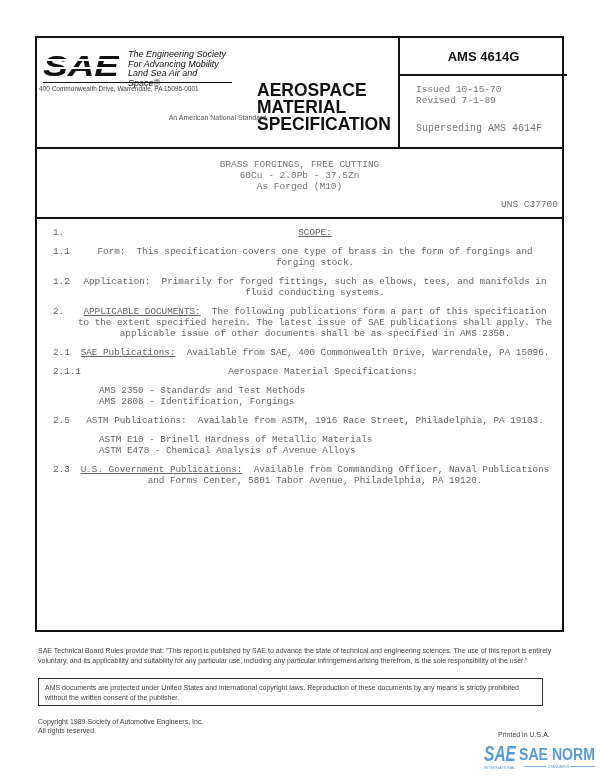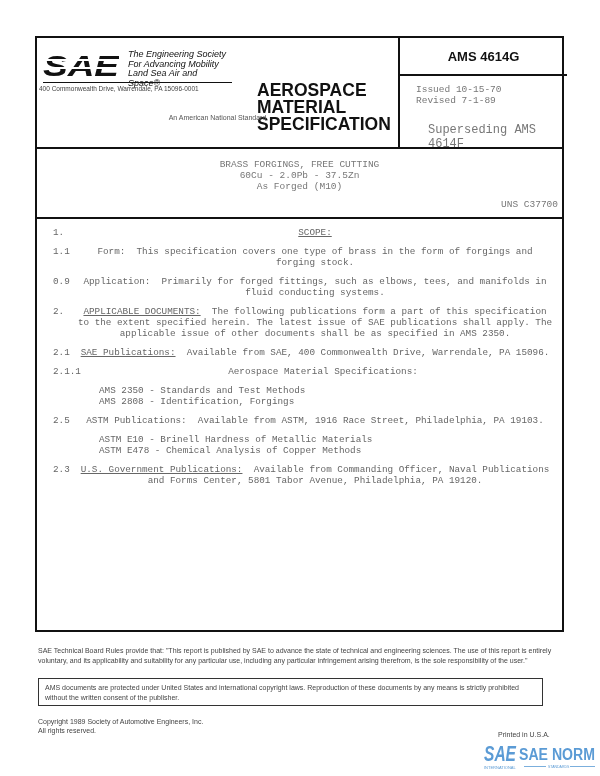--- a/index.html
+++ b/index.html
@@ -3,21 +3,21 @@
 <meta charset="utf-8">
 <style>
   html, body { margin:0; padding:0; background:#ffffff; }
   body { width:600px; height:776px; position:relative; overflow:hidden; color:#222; font-family:"Liberation Sans", sans-serif; }
   .frame { position:absolute; left:35px; top:36px; width:529px; height:596px; border:2px solid #111; box-sizing:border-box; }
   .hdr { position:absolute; left:0; top:0; width:525px; height:109px; border-bottom:2px solid #111; }
   .hdr-left { position:absolute; left:0; top:0; width:361px; height:109px; border-right:2px solid #111; }
   .hdr-right { position:absolute; left:363px; top:0; width:162px; height:109px; }
   .amsno { position:absolute; left:0; top:0; width:167px; height:36px; border-bottom:2px solid #111; font-weight:bold; font-size:13px; display:flex; align-items:center; justify-content:center; color:#111; }
   .dates { position:absolute; left:16px; top:46px; font-family:"Liberation Mono", monospace; font-size:9.5px; color:#777; line-height:11px; }
-  .supersede { position:absolute; left:16px; top:85px; font-family:"Liberation Mono", monospace; font-size:12px; color:#777;margin-left:12px; }
+  .supersede { position:absolute; left:16px; top:85px; font-family:"Liberation Mono", monospace; font-size:10px; color:#777; }
   .logo { position:absolute; left:6px; top:12px; width:76px; height:30px; }
   .tagline { position:absolute; left:91px; top:12px; font-size:9px; font-weight:normal; font-style:italic; line-height:9.5px; color:#111; text-align:left; width:103px; }
   .logo-rule { position:absolute; left:6px; top:44px; width:189px; height:1px; background:#111; }
   .address { position:absolute; left:2px; top:47px; font-size:6.5px; color:#444; white-space:nowrap; }
   .ams-title { position:absolute; left:220px; top:20px; font-weight:bold; font-size:17.5px; line-height:17px; color:#111;margin-top:24px; }
   .ans { position:absolute; left:0; top:76px; width:361px; text-align:center; font-size:7px; color:#555; }
   .title-block { position:absolute; left:0; top:111px; width:525px; height:68px; border-bottom:2px solid #111; font-family:"Liberation Mono", monospace; font-size:9.5px; color:#777; }
   .title-lines { position:absolute; left:0; top:10px; width:525px; text-align:center; line-height:11px; }
   .uns { position:absolute; right:4px; top:50px; }
   .body { position:absolute; left:16px; top:189px; width:500px; font-family:"Liberation Mono", monospace; font-size:9.3px; color:#666; line-height:11px; }
@@ -80,21 +80,21 @@
   <div class="body">
     <div class="para">
       <span class="num">1.</span>
       <span class="txt"><span class="u">SCOPE:</span></span>
     </div>
     <div class="para">
       <span class="num">1.1</span>
       <span class="txt"><span>Form:</span>&nbsp; <span>This specification covers one type of brass in the form of forgings and forging stock.</span></span>
     </div>
     <div class="para">
-      <span class="num">0.9</span>
+      <span class="num">1.2</span>
       <span class="txt"><span>Application:</span>&nbsp; <span>Primarily for forged fittings, such as elbows, tees, and manifolds in fluid conducting systems.</span></span>
     </div>
     <div class="para">
       <span class="num">2.</span>
       <span class="txt"><span class="u">APPLICABLE DOCUMENTS:</span>&nbsp; <span>The following publications form a part of this specification to the extent specified herein. The latest issue of SAE publications shall apply. The applicable issue of other documents shall be as specified in AMS 2350.</span></span>
     </div>
     <div class="para">
       <span class="num">2.1</span>
       <span class="txt"><span class="u">SAE Publications:</span>&nbsp; <span>Available from SAE, 400 Commonwealth Drive, Warrendale, PA 15096.</span></span>
     </div>
@@ -105,21 +105,21 @@
     <div class="sub">
       <div>AMS 2350 - Standards and Test Methods</div>
       <div>AMS 2808 - Identification, Forgings</div>
     </div>
     <div class="para">
       <span class="num">2.5</span>
       <span class="txt"><span>ASTM Publications:</span>&nbsp; <span>Available from ASTM, 1916 Race Street, Philadelphia, PA 19103.</span></span>
     </div>
     <div class="sub">
       <div>ASTM E10 - Brinell Hardness of Metallic Materials</div>
-      <div>ASTM E478 - Chemical Analysis of Copper Methods</div>
+      <div>ASTM E478 - Chemical Analysis of Avenue Alloys</div>
     </div>
     <div class="para">
       <span class="num">2.3</span>
       <span class="txt"><span class="u">U.S. Government Publications:</span>&nbsp; <span>Available from Commanding Officer, Naval Publications and Forms Center, 5801 Tabor Avenue, Philadelphia, PA 19120.</span></span>
     </div>
   </div>
 </div>
 
 <div class="legal">SAE Technical Board Rules provide that: "This report is published by SAE to advance the state of technical and engineering sciences. The use of this report is entirely voluntary, and its applicability and suitability for any particular use, including any particular infringement arising therefrom, is the sole responsibility of the user."</div>
 <div class="copybox">AMS documents are protected under United States and international copyright laws. Reproduction of these documents by any means is strictly prohibited without the written consent of the publisher.</div>

